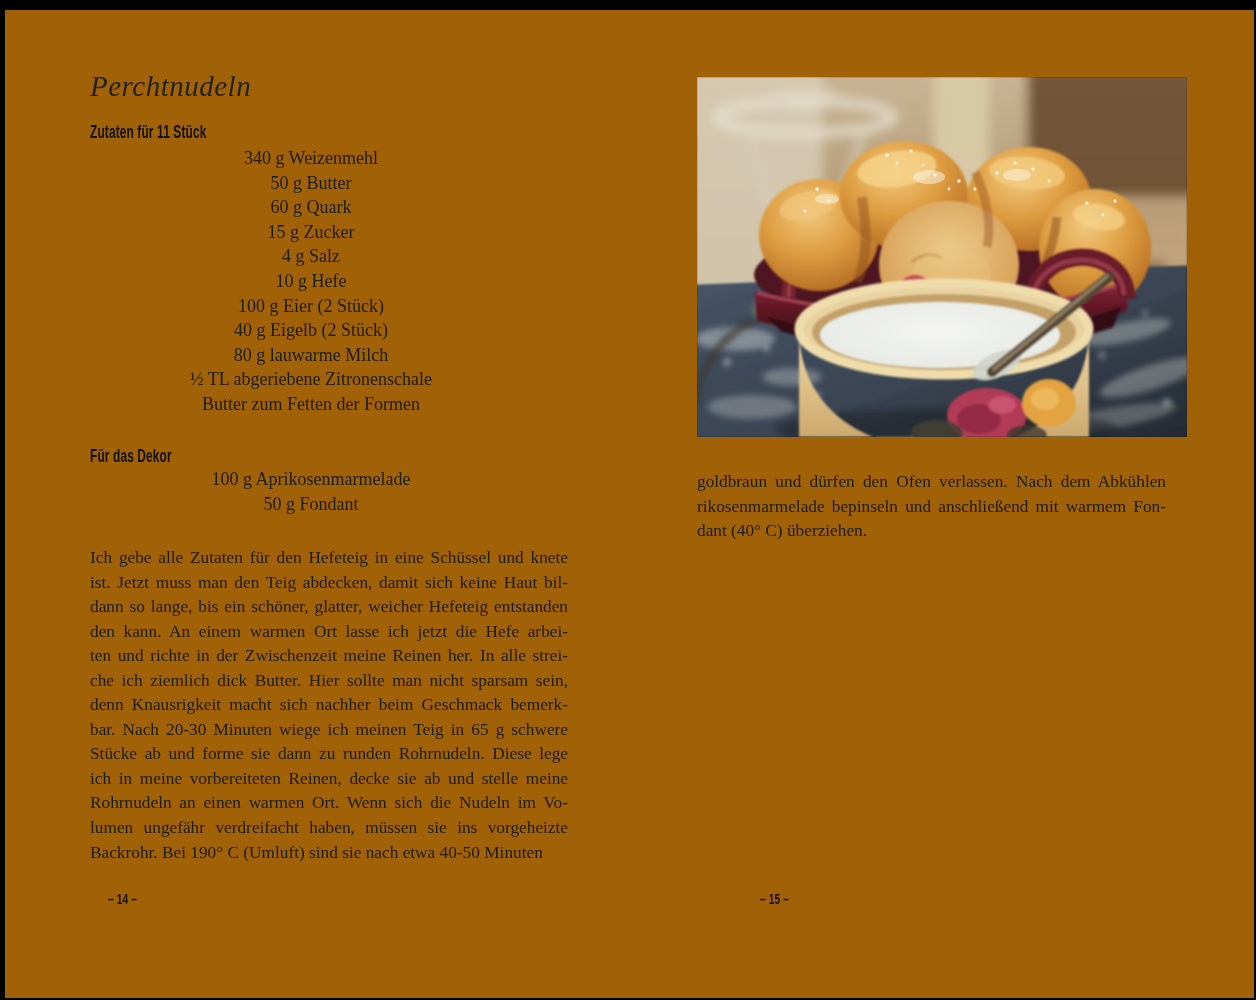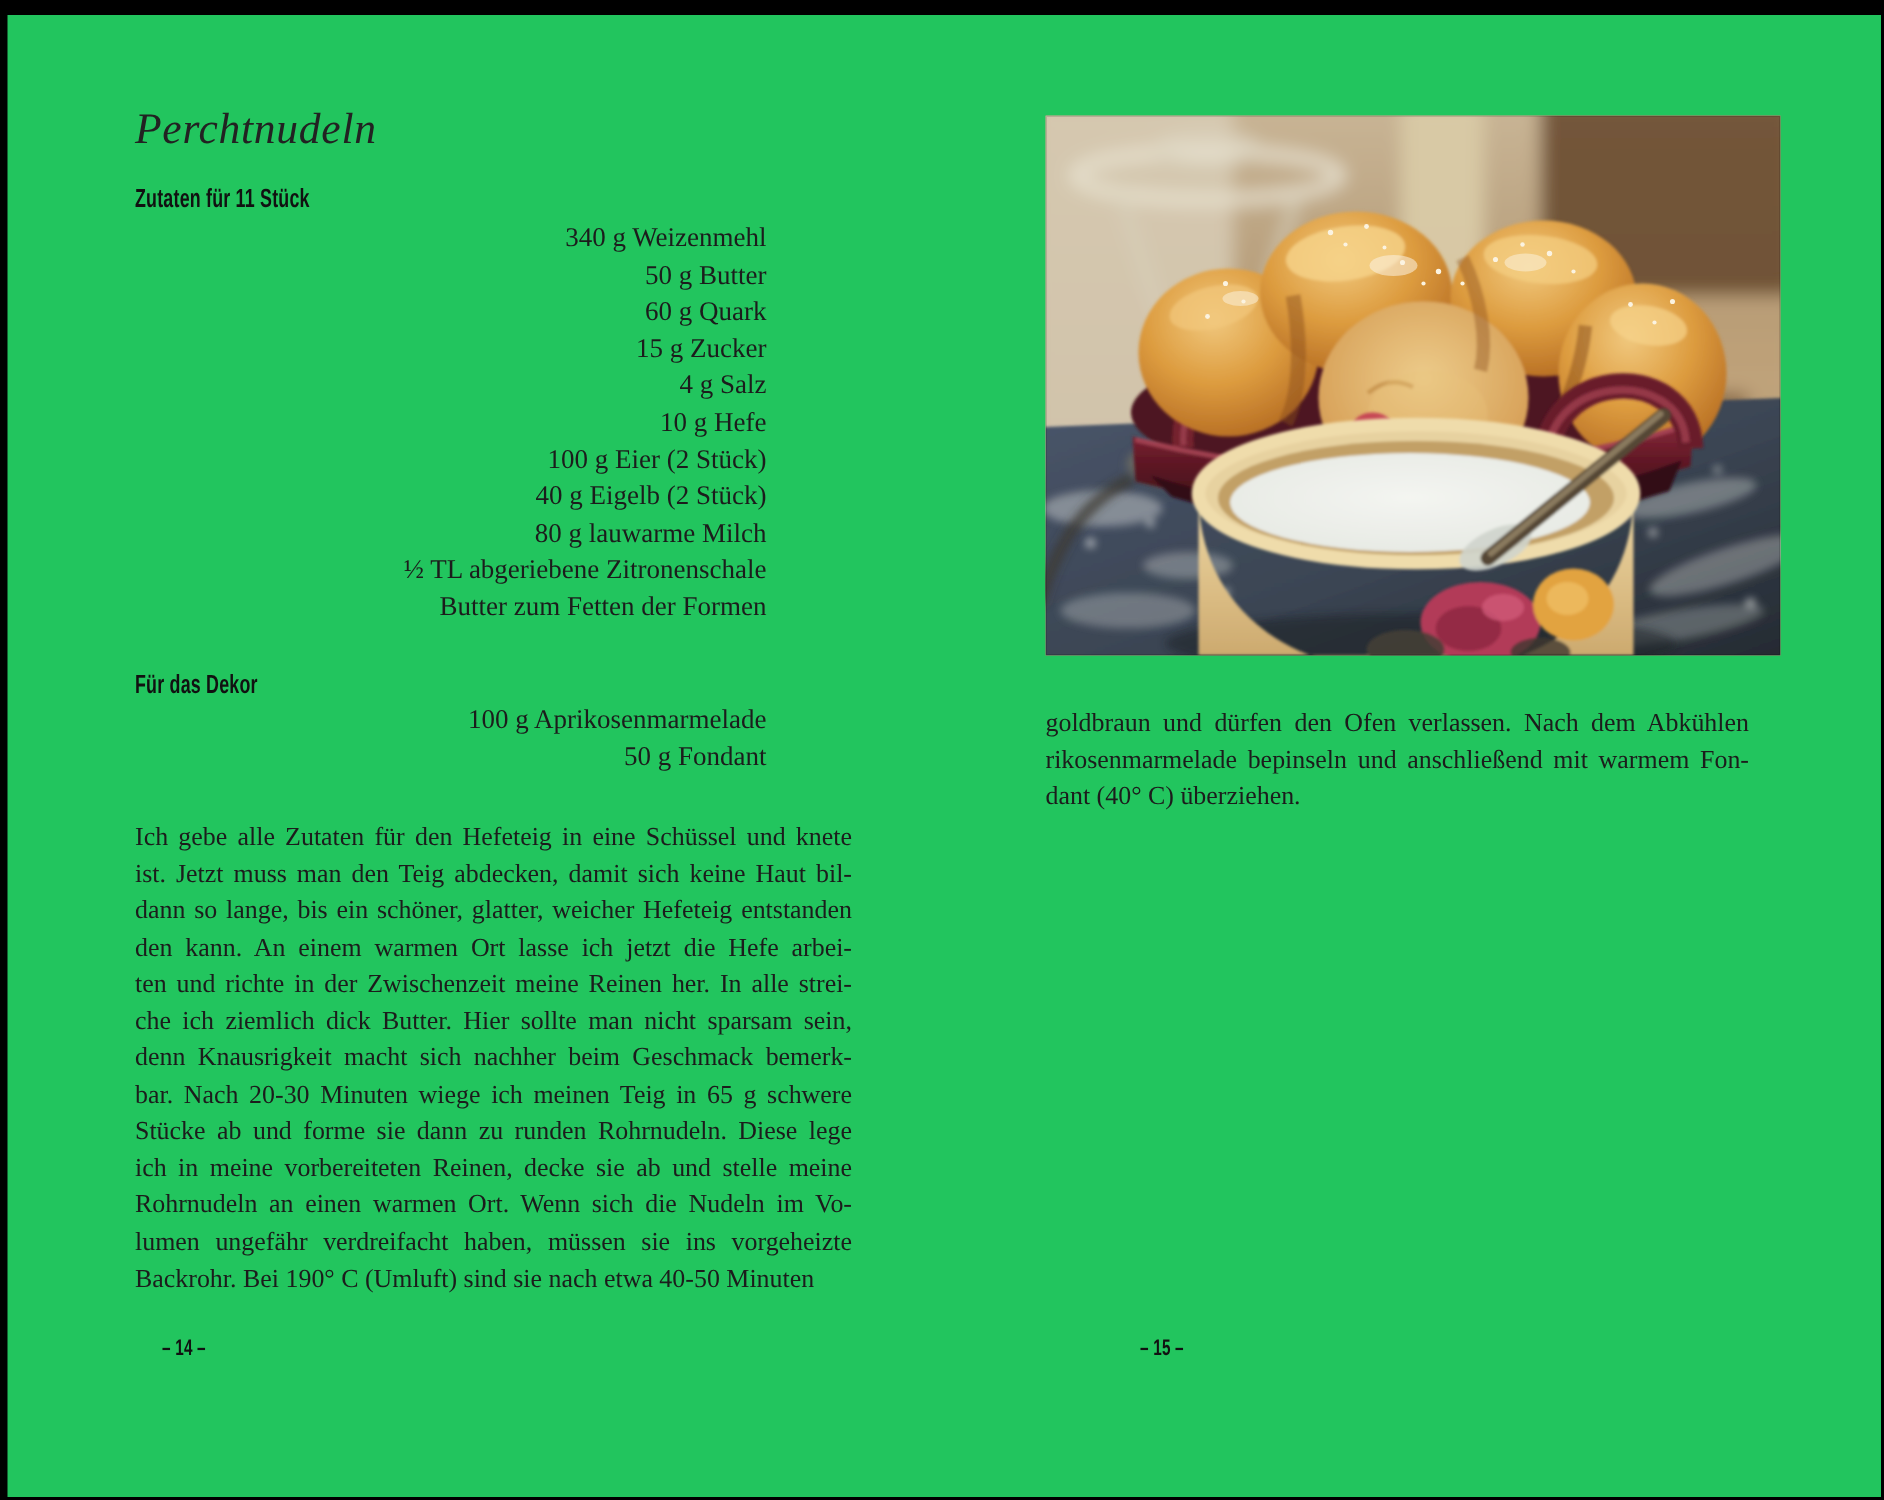--- a/index.html
+++ b/index.html
@@ -1,40 +1,40 @@
 <!DOCTYPE html>
 <html><head>
 <meta charset="utf-8">
 <style>
   html,body { margin:0; padding:0; }
   body { background:#000; width:1256px; height:1000px; overflow:hidden; position:relative; }
   .spread {
     position:absolute; left:5px; top:10px; right:2px; bottom:2px;
-    background:#22c55e;
+    background:#a16207;
   }
   .canvas { position:absolute; left:-5px; top:-10px; width:1256px; height:1000px; }
 
   
   .serif { font-family:"Liberation Serif", serif; color:#1a1a1a; }
   .title {
     position:absolute; left:90px; top:70px;
     font-family:"Liberation Serif", serif; font-style:italic;
     font-size:29px; color:#222; letter-spacing:0.5px;
   }
   .cond {
     font-family:"Liberation Sans", sans-serif; font-weight:bold; color:#111;
     display:inline-block; transform:scaleX(0.68); transform-origin:left center;
     letter-spacing:0.2px; white-space:nowrap;
   }
   .head-cond { position:absolute; font-size:17.5px; }
   .ing-list {
     position:absolute; left:111px; width:400px;
     font-size:18px; line-height:24.6px; color:#1c1c1c;
   }
-  .ing-list .tline { text-align:right; }
+  .ing-list .tline { text-align:center; }
   .para {
     position:absolute; font-size:17.3px; line-height:24.55px; color:#1c1c1c;
   }
   .para .tline { text-align:justify; text-align-last:justify; }
   .para .tline:last-child { text-align-last:left; }
   .pagenum { position:absolute; font-size:15px; }
 
   .photo {
     position:absolute; left:697px; top:77px; width:490px; height:360px;
     overflow:hidden; background:#b49a78;

